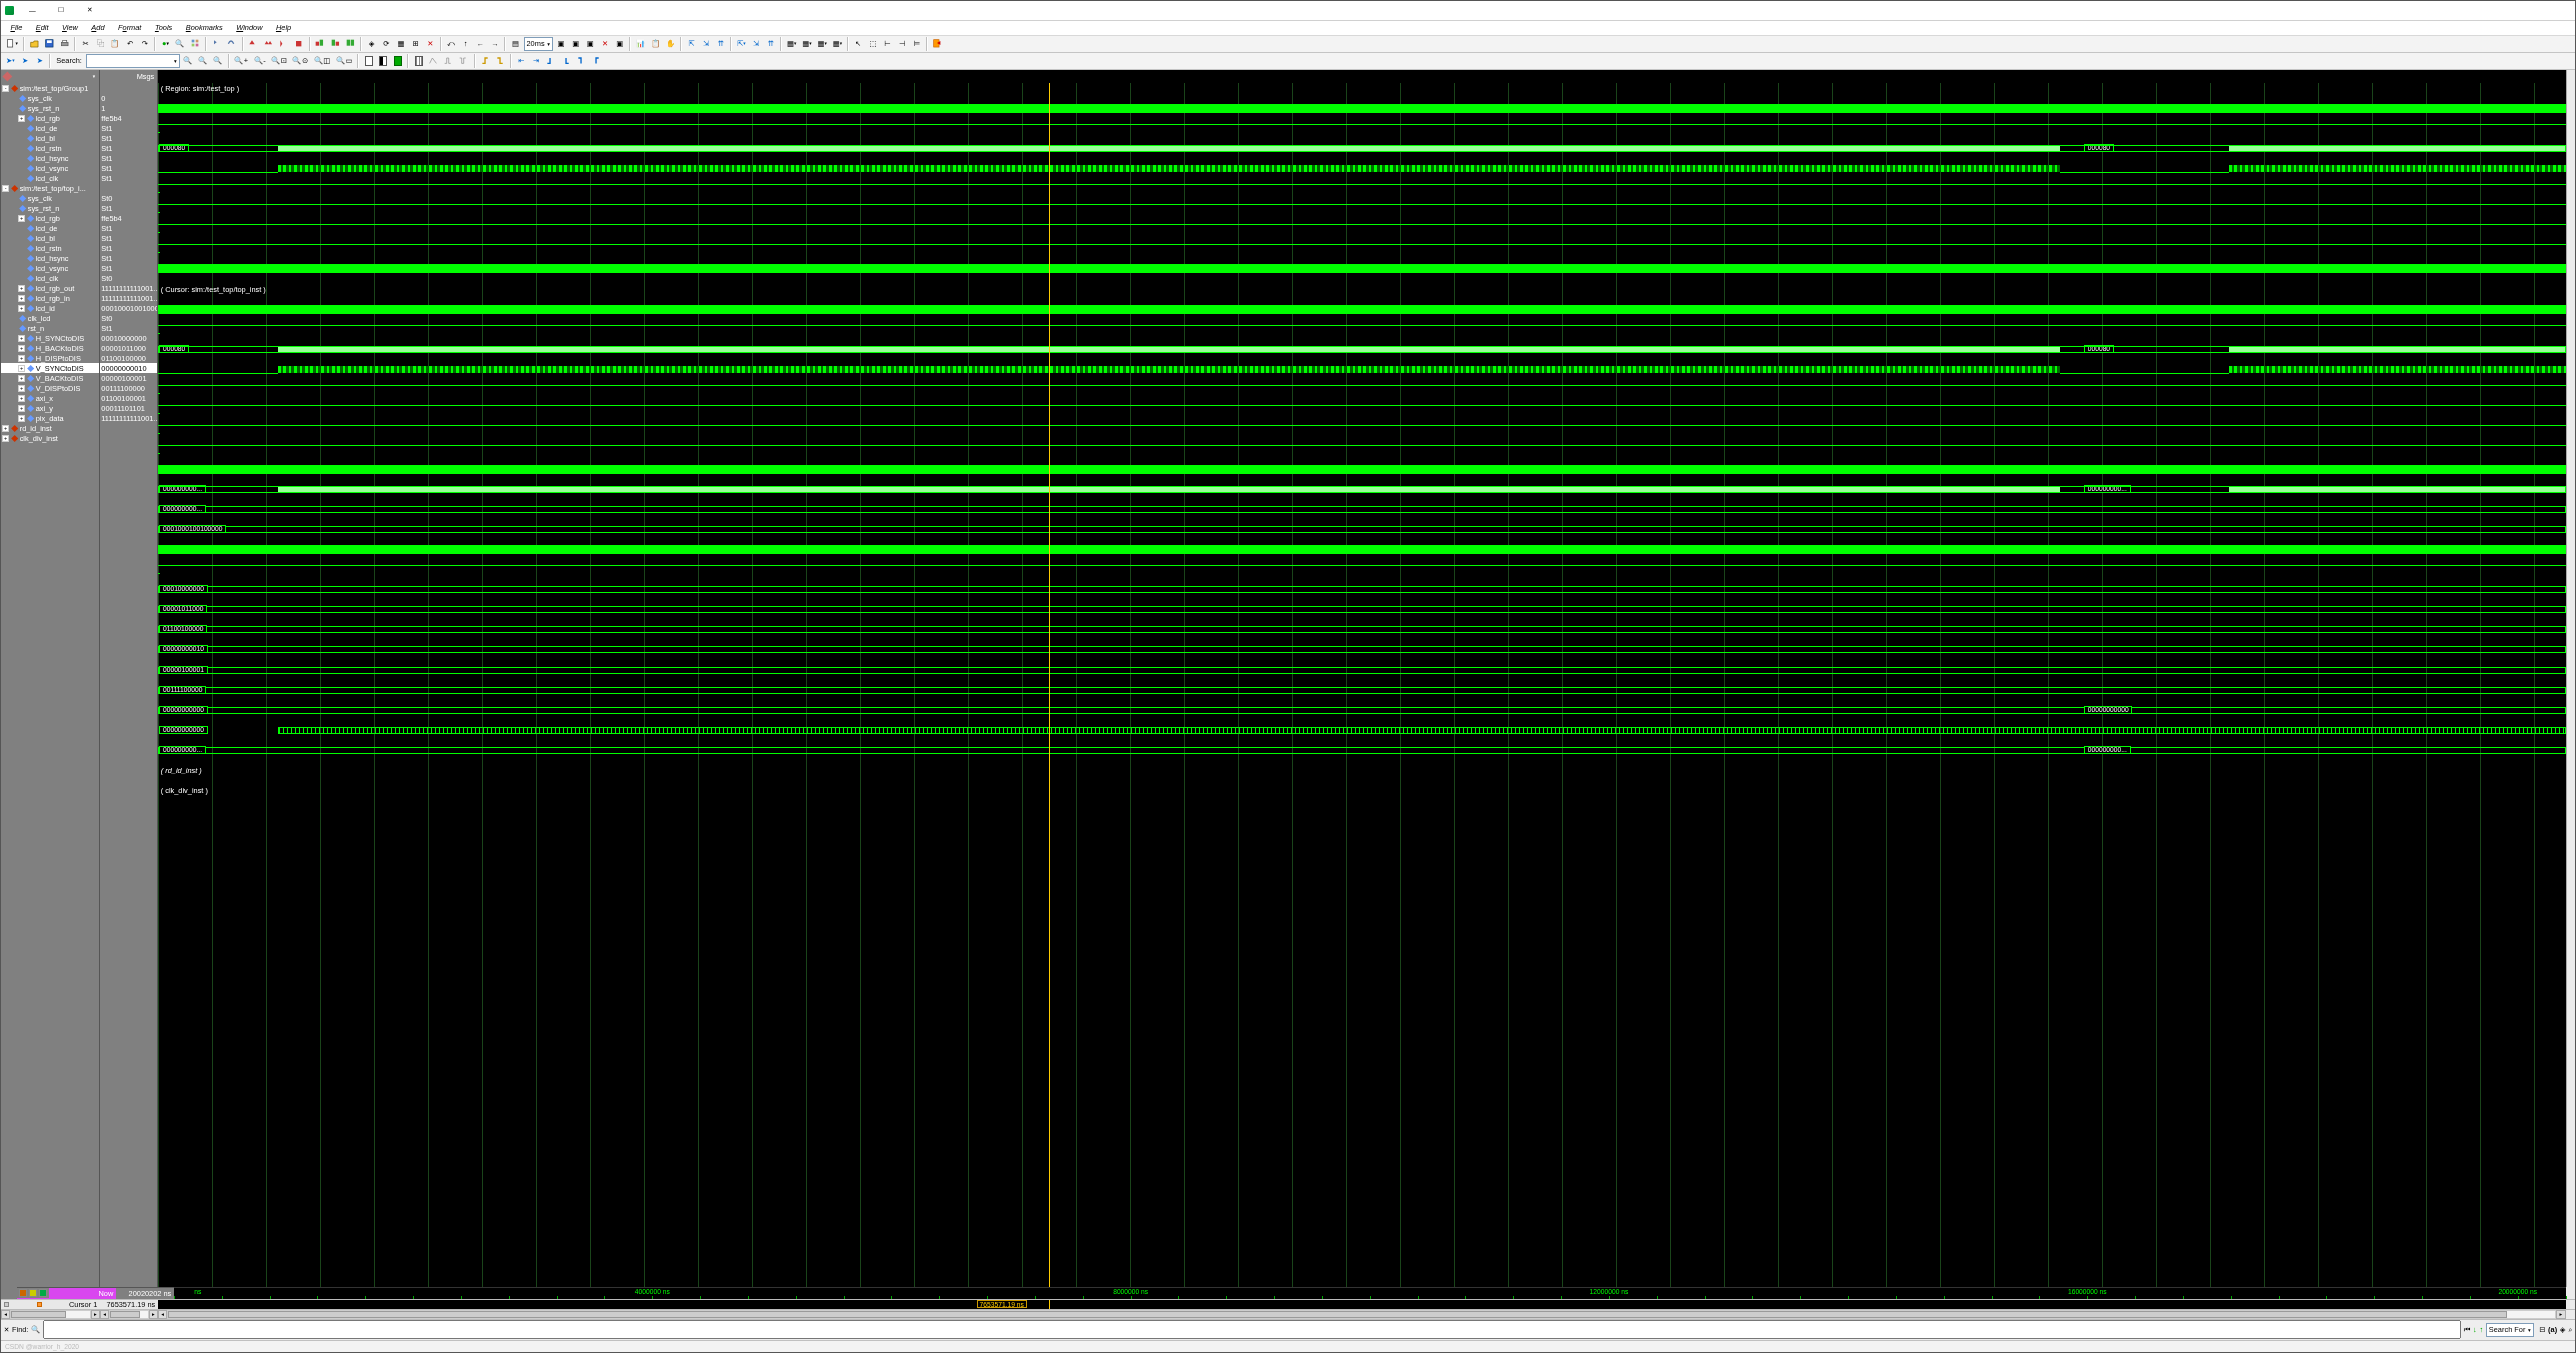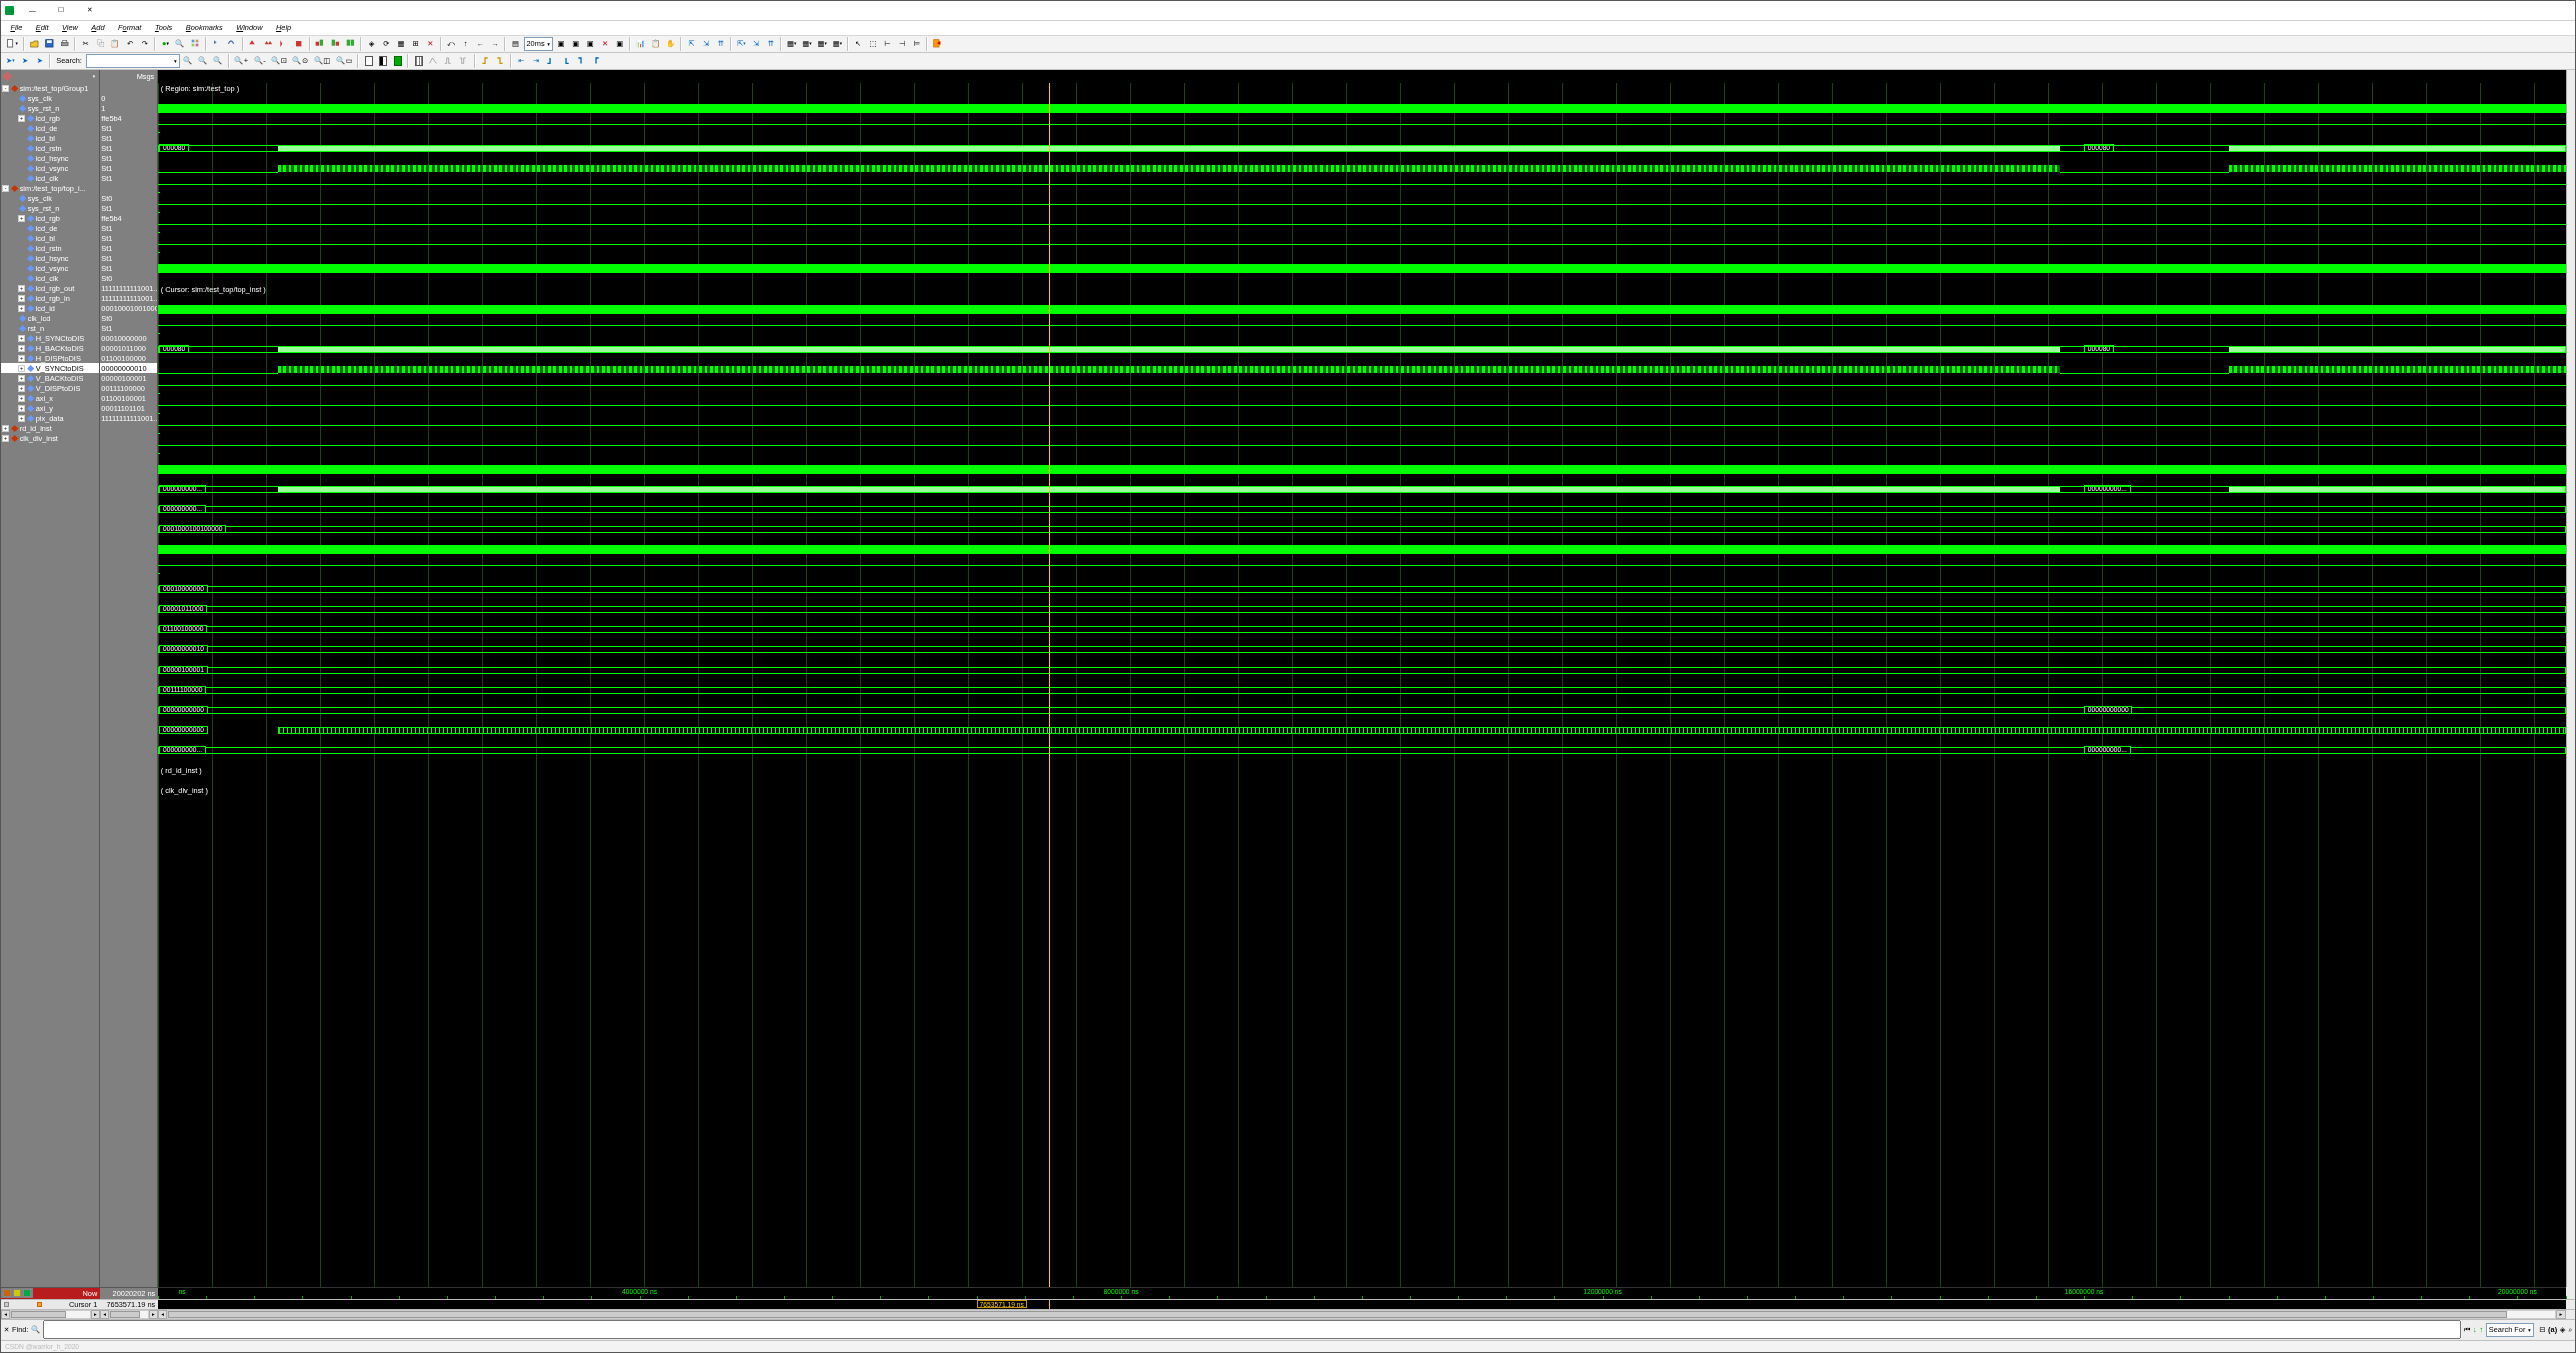--- a/index.html
+++ b/index.html
@@ -48,21 +48,21 @@
 .bus-full { position:absolute; top:0; bottom:0; background:#0f0;}
 .bus-outline { position:absolute; top:1.3px; bottom:1.3px; border:0.7px solid #0f0; }
 .bus-lbl { position:absolute; top:0.7px; color:#fff; background:#000; border:0.7px solid #0f0; padding:0 2.7px; height:8px; font-size:6.7px; line-height:6.7px;}
 .hi-line { position:absolute; top:0.7px; height:0; border-top:0.7px solid #0f0; }
 .lo-line { position:absolute; bottom:0.7px; height:0; border-top:0.7px solid #0f0; }
 .clk-block { position:absolute; top:0.7px; bottom:0.7px; background:#0f0; }
 .dense-tog { position:absolute; top:1.3px; bottom:1.3px; background:repeating-linear-gradient(90deg,#0f0,#0f0 2.7px,#060 2.7px,#060 5.4px);}
 .dense-outline { position:absolute; top:1.3px; bottom:1.3px; background:repeating-linear-gradient(90deg,#0f0,#0f0 0.7px,transparent 0.7px,transparent 4px,#0f0 4px,#0f0 4.7px,transparent 4.7px, transparent 8px); border:0.7px solid #0f0;}
 .cursor-line { position:absolute; top:0; bottom:0; width:1.3px; background:#ffcc00; z-index:3;}
 .time-row { display:flex; background:#808080; height:12px;}
-.time-now-sig { width:99px; background:#b91c1c; border-top:0.7px solid #555; display:flex; align-items:center; justify-content:flex-end; padding-right:2.7px; color:#fff;}
+.time-now-sig { width:99px; background:#d946ef; border-top:0.7px solid #555; display:flex; align-items:center; justify-content:flex-end; padding-right:2.7px; color:#fff;margin-left:16px;}
 .time-now-val { width:58px; background:#808080; border-top:0.7px solid #555; display:flex; align-items:center; justify-content:flex-end; padding-right:2.7px; color:#fff;}
 .time-scale { flex:1; position:relative; background:#000; border-top:0.7px solid #333;}
 .tick { position:absolute; top:0.7px; color:#0f0; font-size:6.7px; transform:translateX(-50%);}
 .cursor-row { display:flex; background:#e8e8e8; height:10.7px; border-top:0.7px solid #bbb;}
 .cursor-sig { width:99px; display:flex; align-items:center; justify-content:flex-end; padding-right:2.7px;}
 .cursor-val { width:58px; display:flex; align-items:center; justify-content:flex-end; padding-right:2.7px;}
 .cursor-area { flex:1; position:relative; background:#000; }
 .cursor-tag { position:absolute; top:0; background:#000; color:#ffcc00; border:0.7px solid #cc9900; padding:0 2px; font-size:6.7px; height:8.7px;line-height:7.4px;}
 .hscroll-row { display:flex; height:9.4px; background:#ececec; border-top:0.7px solid #bbb;}
 .hscroll { display:flex; align-items:center;}
@@ -746,21 +746,21 @@
             </div>
             <div class="wave-row" style="top: 322px;">
               <div class="bus-lbl" style="left:1.3px">00000000000</div>
               <div class="dense-outline" style="left:5%;right:0"></div>
             </div>
             <div class="wave-row" style="top: 332px;">
               <div class="bus-outline" style="left:0;right:0"></div>
               <div class="bus-lbl" style="left:1.3px">000000000...</div>
               <div class="bus-lbl" style="left:80%">000000000...</div>
             </div>
-            <div class="wave-row" style="top: 342px;">
+            <div class="wave-row" style="top: 342px; font-style: italic;">
               <span class="region-label">( rd_id_inst )</span>
             </div>
             <div class="wave-row" style="top: 352px;">
               <span class="region-label">( clk_div_inst )</span>
             </div>
           </div>
         <div class="cursor-line" style="left:37%"></div>
       </div>
       <div class="wave-scrollbar-v"></div>
     </div>

